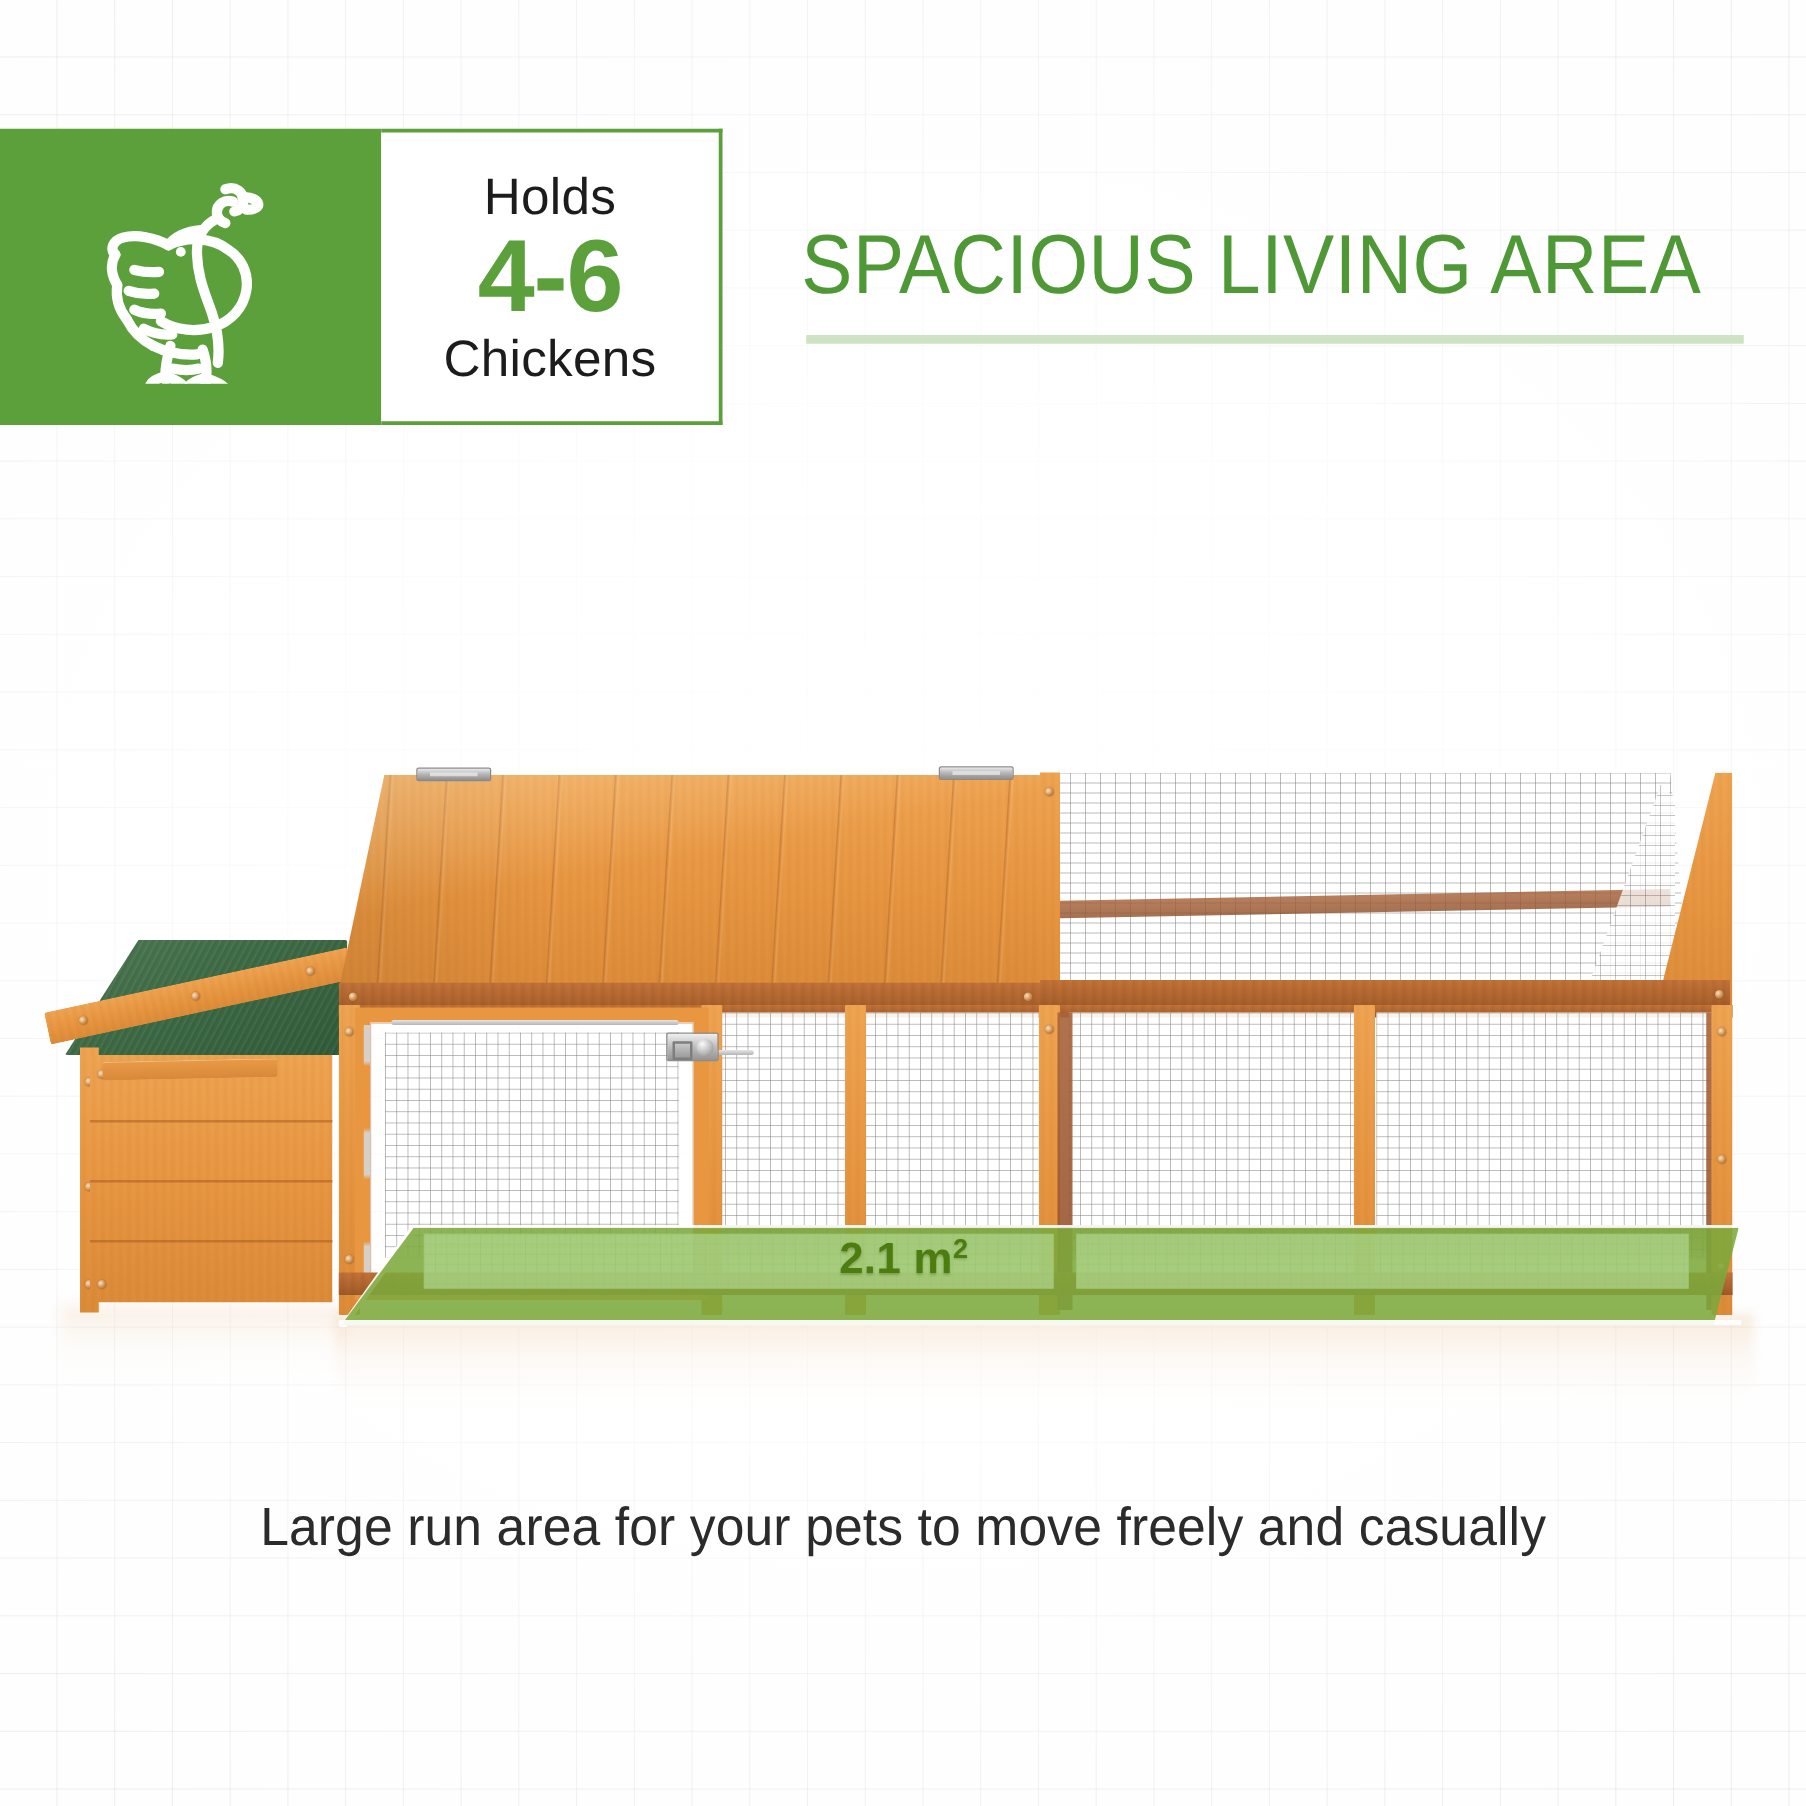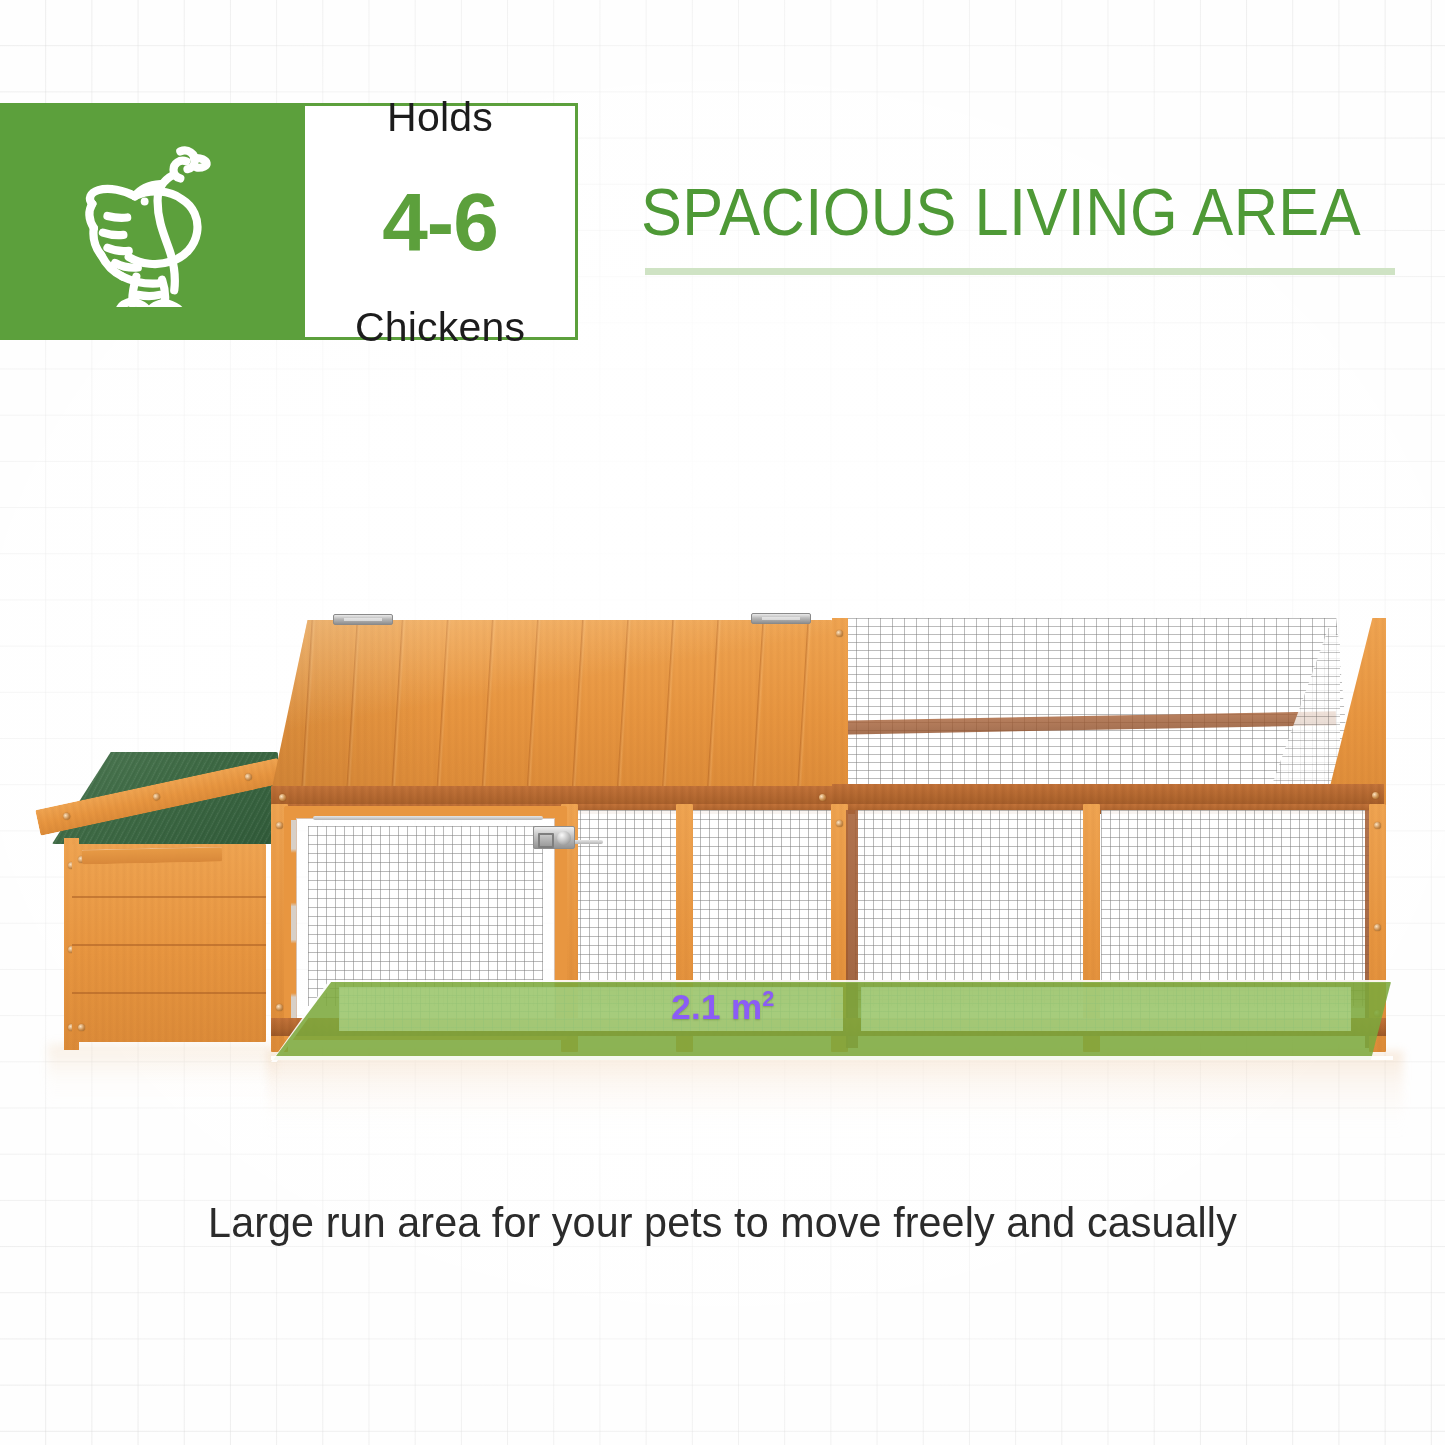--- a/index.html
+++ b/index.html
@@ -61,21 +61,20 @@
     width: 273px;
     height: 100%;
     background: #ffffff;
     border: 3px solid #5ca03c;
     border-left: none;
     display: flex;
     flex-direction: column;
     align-items: center;
     justify-content: center;
     padding: 6px 0 4px;
-    gap: 40px;
   }
   .badge-word {
     font-size: 41px;
     color: #1c1c1c;
     font-weight: 400;
     line-height: 1.02;
     letter-spacing: 0.2px;
   }
   #badge-count {
     font-size: 82px;
@@ -472,21 +471,21 @@
     width: 1122px; height: 4px;
     background: rgba(255,255,255,0.92);
     transform: skewX(-1deg);
   }
   #area-label {
     position: absolute;
     left: 0; right: 0; top: 382px;
     text-align: center;
     font-size: 35px;
     font-weight: 700;
-    color: #8b5cf6;
+    color: #4d7c0f;
     letter-spacing: 0.3px;
     text-shadow: 0 1px 2px rgba(60,90,20,0.35);
     z-index: 20;
     pointer-events: none;
   }
   #area-label sup { font-size: 0.62em; vertical-align: super; }
 
   
   .interior-shadow {
     position: absolute;

